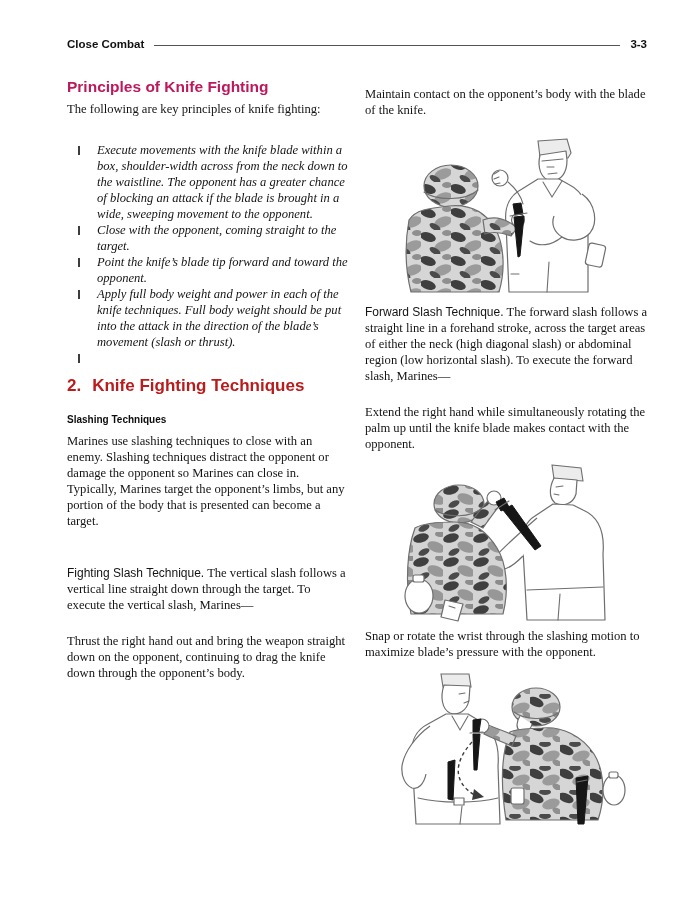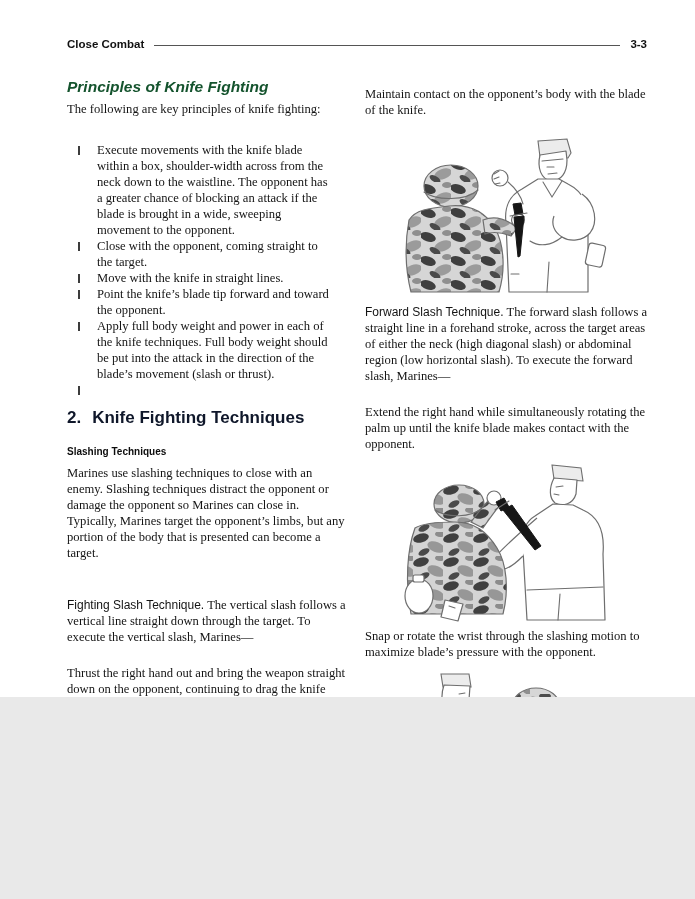--- a/index.html
+++ b/index.html
@@ -1,18 +1,18 @@
 <!DOCTYPE html>
 <html><head>
 <meta charset="utf-8">
 <style>
   * { margin:0; padding:0; box-sizing:border-box; }
   html,body { background:#e9e9e9; }
   .page {
-    width:695px; height:697px; margin:0 auto; background:#ffffff;
+    width:695px; height:899px; margin:0 auto; background:#ffffff;
     position:relative; overflow:hidden;
     font-family:"Liberation Serif", serif; color:#141414;
   }
   
   .hdr {
     display:flex; align-items:center; gap:10px;
     padding:38px 48px 0 67px;
   }
   .hdr-title, .hdr-page {
     font-family:"Liberation Sans", sans-serif; font-weight:bold;
@@ -20,43 +20,42 @@
   }
   .hdr-rule { flex:1; height:0; border-top:1.3px solid #555; margin-top:2px; }
 
   
   .cols { display:flex; gap:15px; padding:0 47px 0 67px; }
   .col { width:283px; }
 
   p.body { font-size:12.6px; line-height:16px; }
   .h1 {
     font-family:"Liberation Sans", sans-serif; font-weight:bold;
-    font-size:15.5px; line-height:19px; color:#14532d;
+    font-size:15.5px; line-height:19px; color:#be185d;
     margin:27px 0 5px 0;
-    font-style:italic;
   }
   .h2 {
     font-family:"Liberation Sans", sans-serif; font-weight:bold;
-    font-size:17px; line-height:21px; color:#0f172a;
+    font-size:17px; line-height:21px; color:#b91c1c;
     margin:25px 0 15px 0;
   }
   .h2 .num { margin-right:11px; }
   .h3 {
     font-family:"Liberation Sans", sans-serif; font-weight:bold;
     font-size:10px; line-height:18px; color:#0d0d0d;
     margin:0 0 4px 0;
   }
   .runin {
     font-family:"Liberation Sans", sans-serif; font-weight:normal;
     font-size:12px;
   }
   .mt26 { margin-top:36px; }
   .mt20 { margin-top:20px; }
 
-  ul.plist { list-style:none; margin:25px 16px 0 0; }
+  ul.plist { list-style:none; margin:25px 0 0 0;font-style:italic; }
   ul.plist li {
     position:relative; padding-left:30px;
     font-size:12.6px; line-height:16px;
   }
   .blt {
     position:absolute; left:11px; top:4px;
     width:1.5px; height:9px; background:#3c3c3c;
   }
 
   figure { display:flex; justify-content:center; }
@@ -82,21 +81,20 @@
 
   <div class="cols">
 
     <div class="col">
       <div class="h1">Principles of Knife Fighting</div>
       <p class="body">The following are key principles of knife fighting:</p>
 
       <ul class="plist">
         <li><span class="blt"></span><span>Execute movements with the knife blade within a box, shoulder-width across from the neck down to the waistline.  The opponent has a greater chance of blocking an attack if the blade is brought in a wide, sweeping movement to the opponent.</span></li>
         <li><span class="blt"></span><span>Close with the opponent, coming straight to the target.</span></li>
-        <li><span class="blt"></span><span>Move with the knife in straight lines.</span></li>
         <li><span class="blt"></span><span>Point the knife’s blade tip forward and toward the opponent.</span></li>
         <li><span class="blt"></span><span>Apply full body weight and power in each of the knife techniques.  Full body weight should be put into the attack in the direction of the blade’s movement (slash or thrust).</span></li>
         <li><span class="blt"></span></li>
       </ul>
 
       <div class="h2">
         <span class="num">2.</span><span>Knife Fighting Techniques</span>
       </div>
 
       <div class="h3">Slashing Techniques</div>

